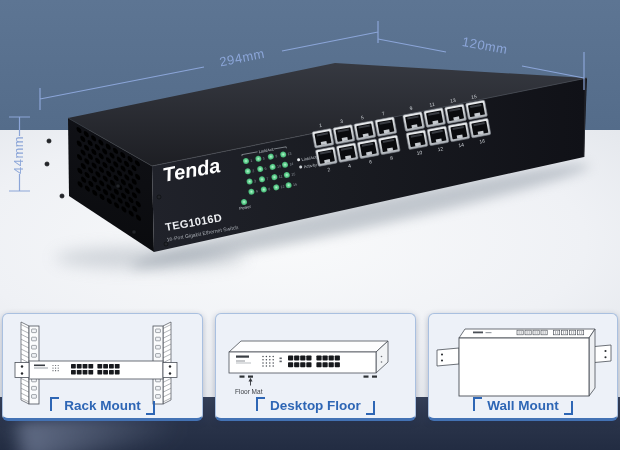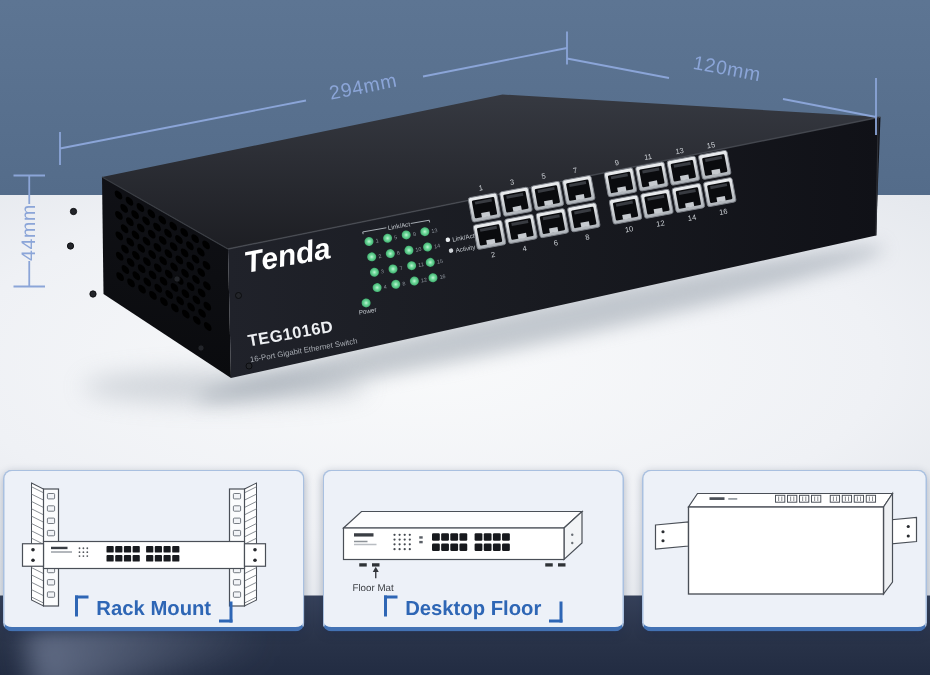--- a/index.html
+++ b/index.html
@@ -523,14 +523,19 @@
           <line x1="134.6" y1="15" x2="134.6" y2="18" stroke="#4a4f57" stroke-width="0.45"></line>
           <line x1="136.7" y1="15" x2="136.7" y2="18" stroke="#4a4f57" stroke-width="0.45"></line>
           <rect x="140.5" y="14.2" width="6.2" height="4.6" fill="#fff" stroke="#4a4f57" stroke-width="0.65"></rect>
           <line x1="142.6" y1="15" x2="142.6" y2="18" stroke="#4a4f57" stroke-width="0.45"></line>
           <line x1="144.7" y1="15" x2="144.7" y2="18" stroke="#4a4f57" stroke-width="0.45"></line>
           <rect x="148.5" y="14.2" width="6.2" height="4.6" fill="#fff" stroke="#4a4f57" stroke-width="0.65"></rect>
           <line x1="150.6" y1="15" x2="150.6" y2="18" stroke="#4a4f57" stroke-width="0.45"></line>
           <line x1="152.7" y1="15" x2="152.7" y2="18" stroke="#4a4f57" stroke-width="0.45"></line>
         </g>
     </svg>
+    <div class="card-title">
+      <span class="cb cb-l"></span>
+      <span>Wall Mount</span>
+      <span class="cb cb-r"></span>
+    </div>
   </div>
 </div>
 
 </body></html>

